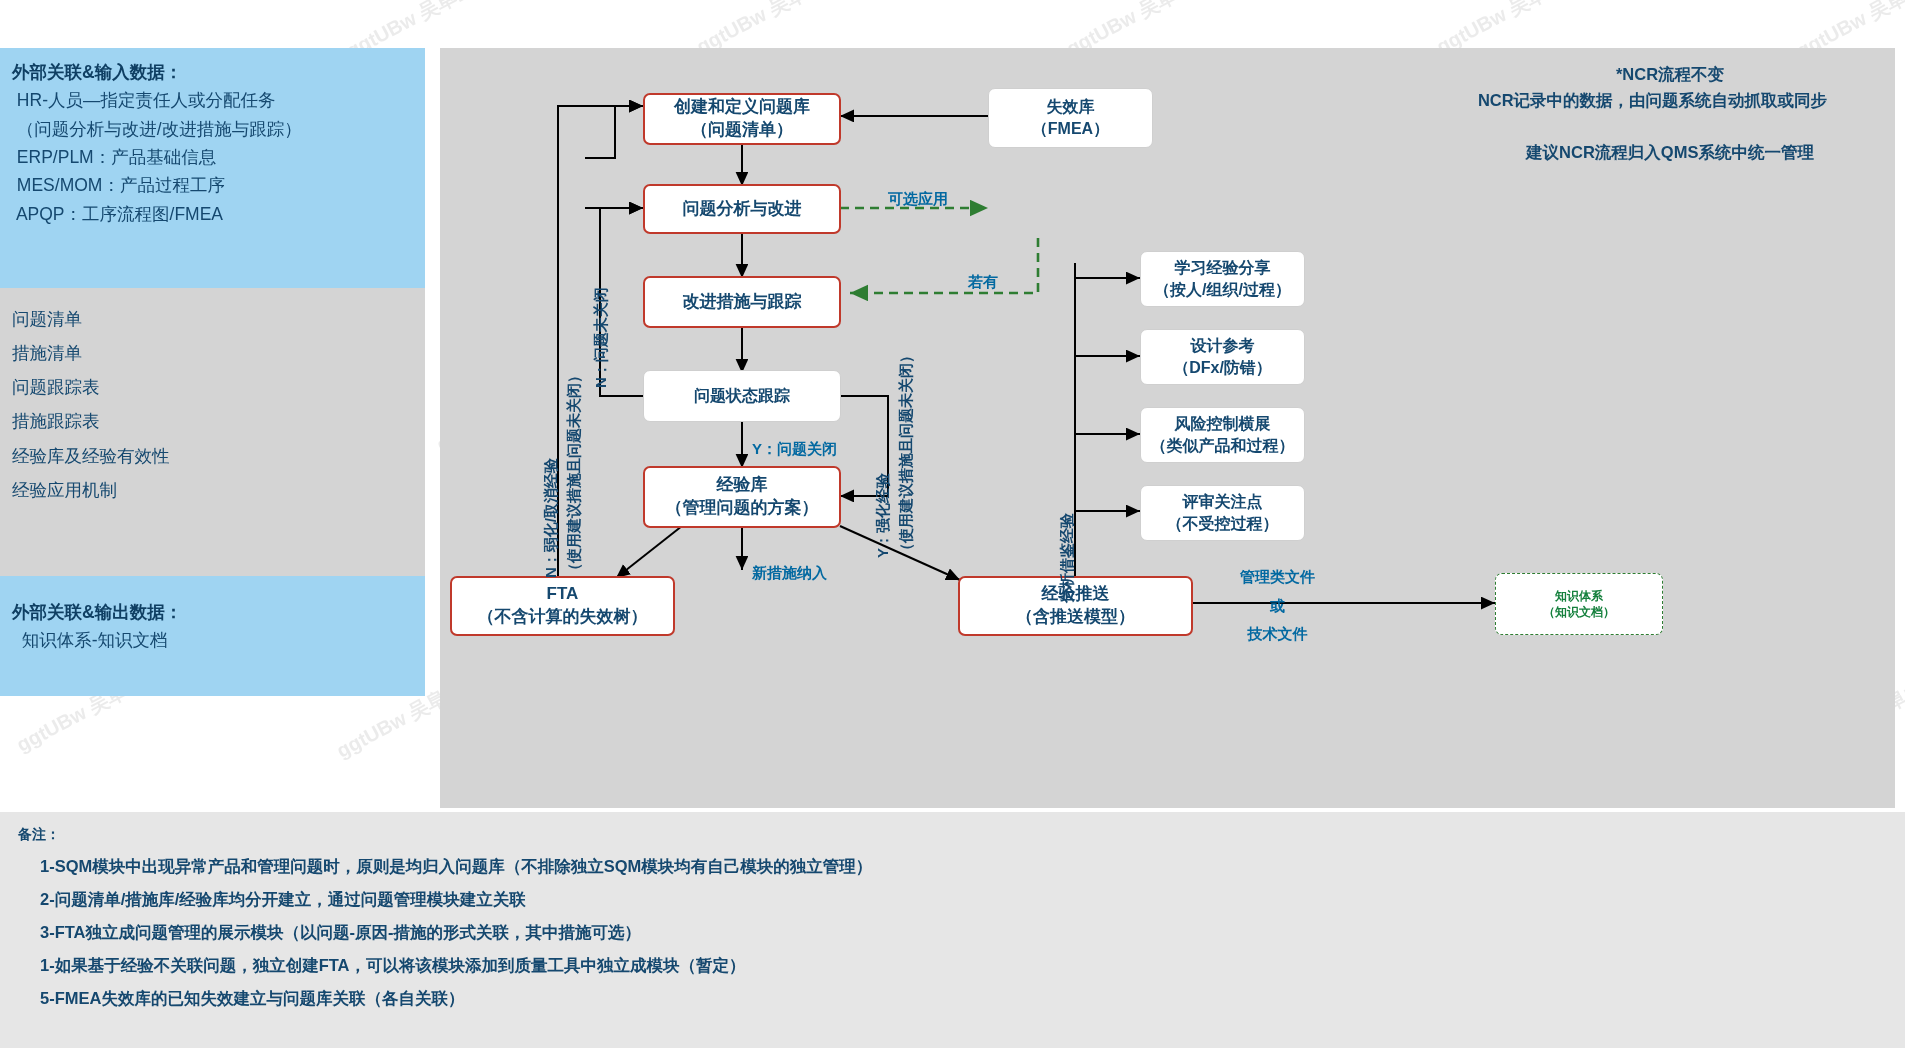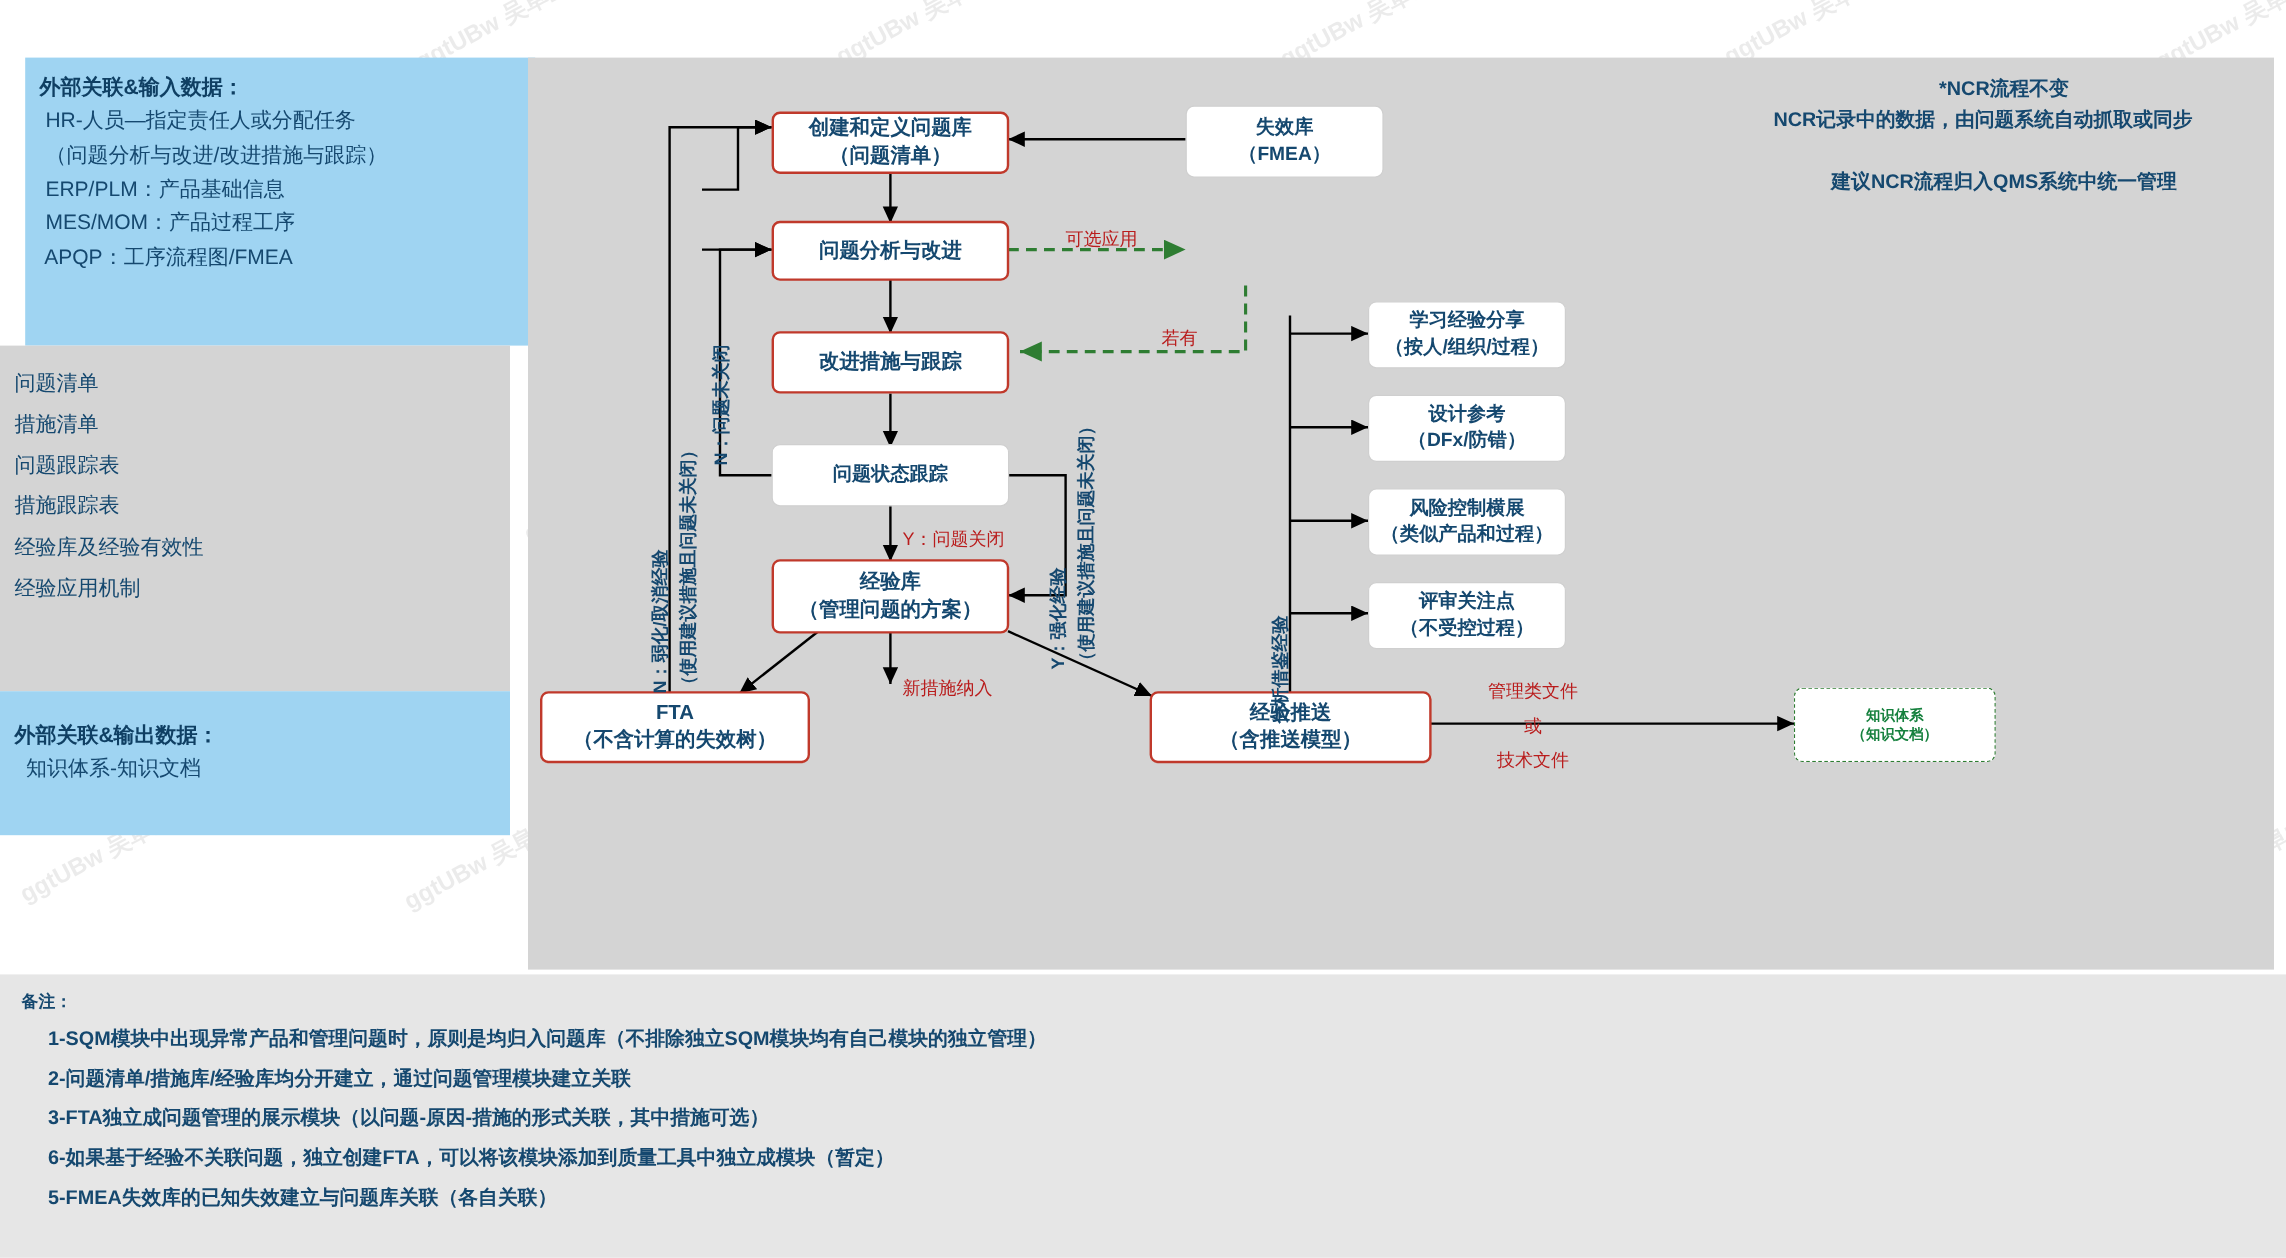--- a/index.html
+++ b/index.html
@@ -43,21 +43,21 @@
   .box{
     position:absolute;box-sizing:border-box;background:#ffffff;
     display:flex;align-items:center;justify-content:center;
     text-align:center;font-weight:bold;line-height:1.35;
     border-radius:7px;
   }
   .box-red{border:2.5px solid #c0392b;color:#15486f;font-size:17px;}
   .box-plain{border:1px solid #cfcfcf;color:#15486f;font-size:16px;}
   .box-dash{border:1.5px dashed #2e7d32;color:#15803d;font-size:12px;background:#fff;}
 
-  .lbl{position:absolute;font-size:15px;font-weight:normal;color:#b91c1c;white-space:nowrap;}
+  .lbl{position:absolute;font-size:15px;font-weight:bold;color:#0369a1;white-space:nowrap;}
   .lbl-rot{position:absolute;font-size:15px;font-weight:bold;color:#15486f;white-space:nowrap;transform-origin:left top;}
 
   .note-right{position:absolute;text-align:center;font-weight:bold;color:#15486f;font-size:16.5px;line-height:1.7;}
 
   
   .remarks{
     position:absolute;left:0;top:812px;width:1905px;height:236px;background:#e6e6e6;
   }
   .remarks-inner{padding:14px 18px;color:#15486f;}
   .remarks-title{font-weight:bold;font-size:14px;margin-bottom:6px;}
@@ -90,21 +90,21 @@
   <div class="wm" style="left:700px;top:700px;">ggtUBw 吴阜山</div>
   <div class="wm" style="left:1070px;top:706px;">ggtUBw 吴阜山</div>
   <div class="wm" style="left:1440px;top:700px;">ggtUBw 吴阜山</div>
   <div class="wm" style="left:1790px;top:706px;">ggtUBw 吴阜山</div>
   <div class="wm" style="left:120px;top:930px;">ggtUBw 吴阜山</div>
   <div class="wm" style="left:490px;top:930px;">ggtUBw 吴阜山</div>
   <div class="wm" style="left:860px;top:934px;">ggtUBw 吴阜山</div>
   <div class="wm" style="left:1230px;top:930px;">ggtUBw 吴阜山</div>
   <div class="wm" style="left:1600px;top:934px;">ggtUBw 吴阜山</div>
 
-  <div class="panel panel-blue" style="left:0;top:48px;width:425px;height:240px;margin-left:21px;">
+  <div class="panel panel-blue" style="left:0;top:48px;width:425px;height:240px;">
     <div class="panel-inner">
       <div class="panel-title">外部关联&amp;输入数据：</div>
       <div class="panel-line"> HR-人员—指定责任人或分配任务</div>
       <div class="panel-line"> （问题分析与改进/改进措施与跟踪）</div>
       <div class="panel-line"> ERP/PLM：产品基础信息</div>
       <div class="panel-line"> MES/MOM：产品过程工序</div>
       <div class="panel-line"> APQP：工序流程图/FMEA</div>
     </div>
   </div>
 
@@ -239,18 +239,18 @@
   <div class="note-right" style="left:1440px;top:60px;width:460px;">*NCR流程不变</div>
   <div class="note-right" style="left:1400px;top:86px;width:505px;">NCR记录中的数据，由问题系统自动抓取或同步</div>
   <div class="note-right" style="left:1440px;top:138px;width:460px;">建议NCR流程归入QMS系统中统一管理</div>
 
   <div class="remarks">
     <div class="remarks-inner">
       <div class="remarks-title">备注：</div>
       <div class="remark-item">1-SQM模块中出现异常产品和管理问题时，原则是均归入问题库（不排除独立SQM模块均有自己模块的独立管理）</div>
       <div class="remark-item">2-问题清单/措施库/经验库均分开建立，通过问题管理模块建立关联</div>
       <div class="remark-item">3-FTA独立成问题管理的展示模块（以问题-原因-措施的形式关联，其中措施可选）</div>
-      <div class="remark-item">6-如果基于经验不关联问题，独立创建FTA，可以将该模块添加到质量工具中独立成模块（暂定）</div>
+      <div class="remark-item">1-如果基于经验不关联问题，独立创建FTA，可以将该模块添加到质量工具中独立成模块（暂定）</div>
       <div class="remark-item">5-FMEA失效库的已知失效建立与问题库关联（各自关联）</div>
     </div>
   </div>
 
 </div>
 
 </body></html>

